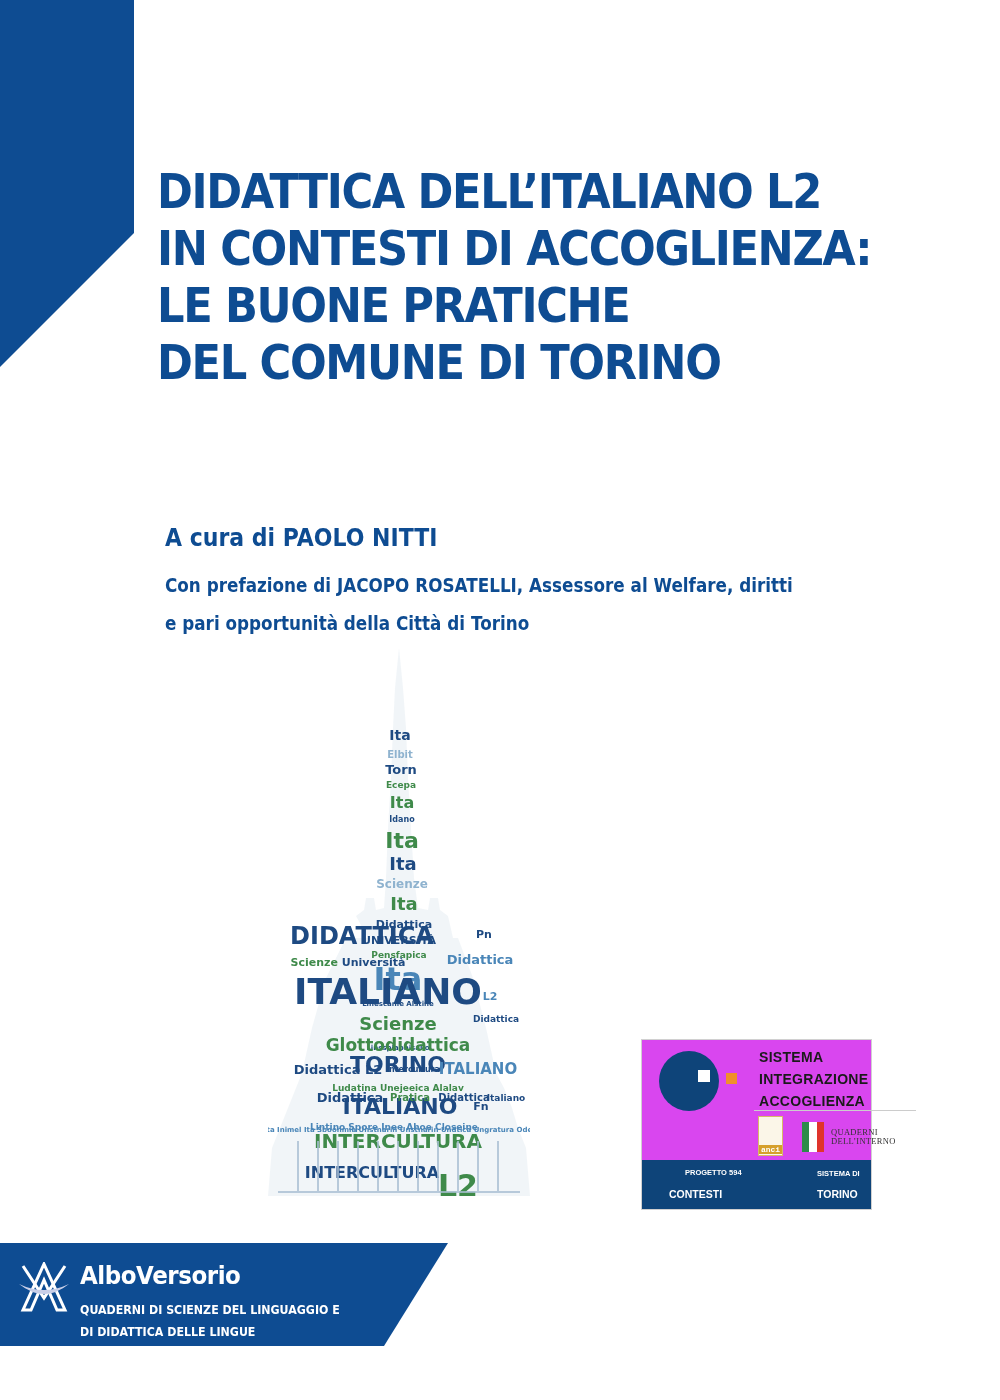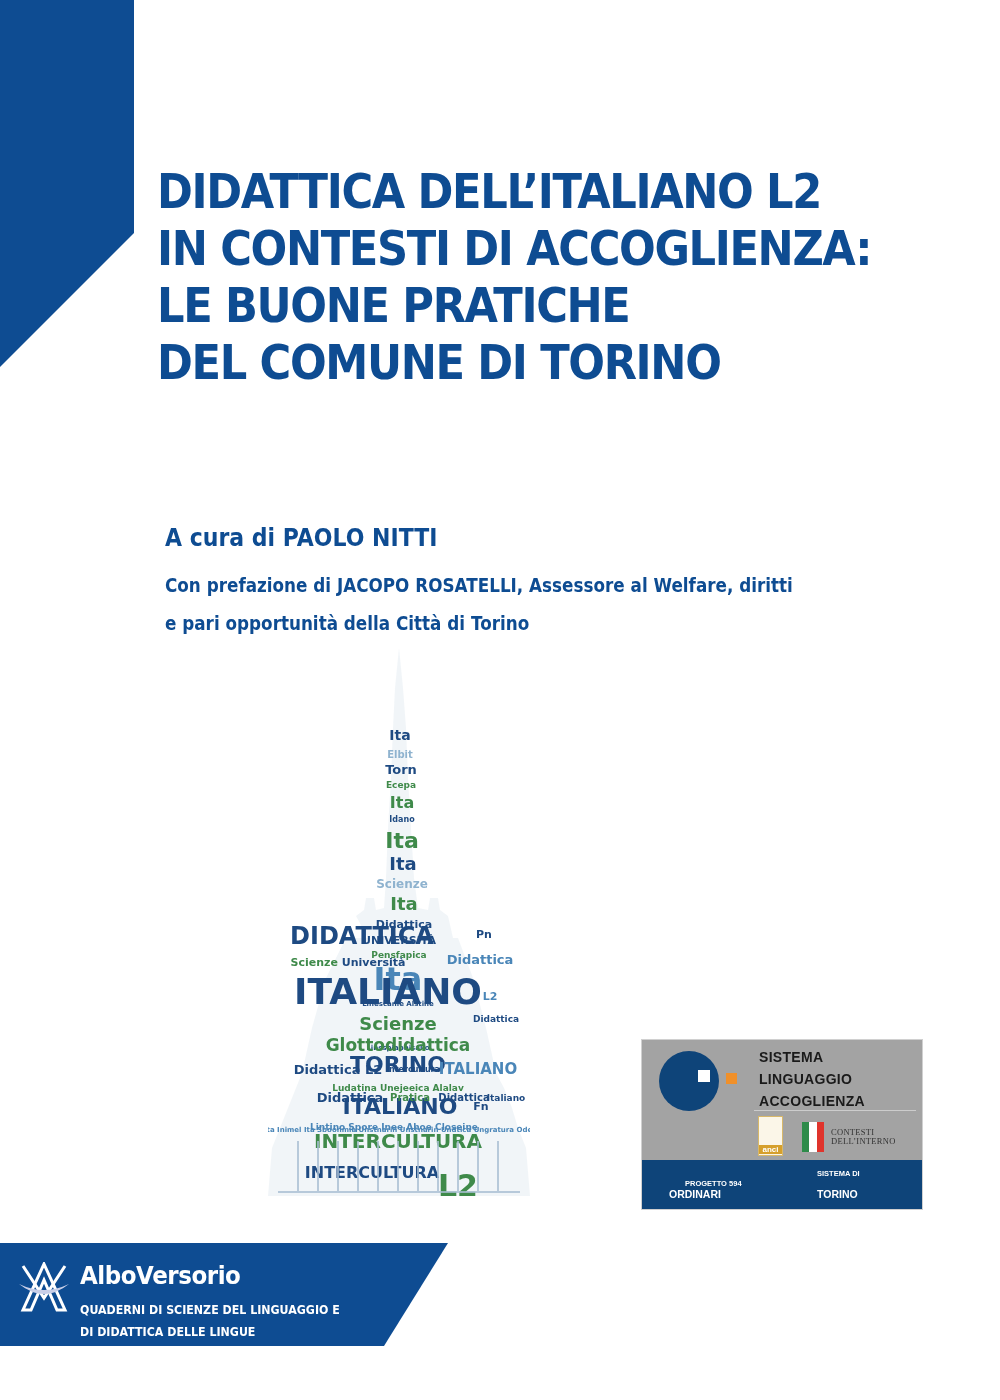--- a/index.html
+++ b/index.html
@@ -10,33 +10,33 @@
     .title-line { color: #0e4c92; font-family: "DejaVu Sans", sans-serif; font-weight: bold;
       font-size: 48px; line-height: 57px; letter-spacing: -1.5px; white-space: nowrap;
       transform: scaleX(0.9); transform-origin: left center; }
     .editor { position: absolute; left: 165px; top: 523px; color: #0e4c92;
       font-family: "DejaVu Sans", sans-serif; font-weight: bold; font-size: 25px;
       transform: scaleX(0.88); transform-origin: left center; white-space: nowrap; }
     .preface { position: absolute; left: 165px; top: 566px; color: #0e4c92;
       font-family: "DejaVu Sans", sans-serif; font-weight: bold; font-size: 20px; line-height: 38px;
       transform: scaleX(0.84); transform-origin: left top; white-space: nowrap; }
     .mole { position: absolute; left: 268px; top: 648px; width: 262px; height: 548px; }
-    .sai { position: absolute; left: 641px; top: 1039px; width: 282px; height: 171px;
-      border: 1px solid #d0d0d0; background: #a3a3a3; box-sizing: border-box; }
+    .sai { position: absolute; left: 641px; top: 1039px; width: 231px; height: 171px;
+      border: 1px solid #d0d0d0; background: #d946ef; box-sizing: border-box; }
     .sai-circle { position: absolute; left: 17px; top: 11px; width: 60px; height: 60px;
       border-radius: 50%; background: #0e4479; }
     .sai-white-sq { position: absolute; left: 56px; top: 30px; width: 12px; height: 12px; background:#fff; }
     .sai-orange-sq { position: absolute; left: 84px; top: 33px; width: 11px; height: 11px; background:#f0902a; }
     .sai-name { position: absolute; left: 117px; top: 6px; font-family: "Liberation Sans", sans-serif;
       font-weight: bold; color: #1a1a1a; font-size: 14px; line-height: 22px; letter-spacing: 0.3px; }
     .sai-divider { position: absolute; left: 112px; top: 70px; width: 162px; height: 1px; background: #ccc; }
     .anci { position: absolute; left: 116px; top: 76px; width: 25px; height: 40px;
       border: 1px solid #d8b86a; background: #fbf6e8; box-sizing: border-box; }
     .anci-label { position: absolute; bottom: 1px; left: 0; right: 0; text-align: center;
-      font-family: Liberation Sans, sans-serif; font-weight: bold; font-size: 8px; color: #fff;
+      font-family: Liberation Mono, monospace; font-weight: bold; font-size: 8px; color: #fff;
       background: #d6a02c; }
     .flag { position: absolute; left: 160px; top: 82px; width: 22px; height: 30px; display:flex; }
     .flag span { flex: 1; }
     .ministero { position: absolute; left: 189px; top: 88px; font-family: "Liberation Serif", serif;
       font-size: 8.5px; line-height: 9px; color: #333; letter-spacing: 0.3px; }
     .sai-band { position: absolute; left: 0; right: 0; bottom: 0; height: 49px; background: #0e4479; }
     .sai-band .lbl { position: absolute; color: #fff; font-family: "Liberation Sans", sans-serif;
       font-weight: bold; font-size: 7.5px; }
     .sai-band .val { position: absolute; color: #fff; font-family: "Liberation Sans", sans-serif;
       font-weight: bold; font-size: 10.5px; }
@@ -137,39 +137,39 @@
     </g>
   </g>
 </svg>
 
 <div class="sai">
   <div class="sai-circle"></div>
   <div class="sai-white-sq"></div>
   <div class="sai-orange-sq"></div>
   <div class="sai-name">
     <div>SISTEMA</div>
-    <div>LINGUAGGIO</div>
+    <div>INTEGRAZIONE</div>
     <div>ACCOGLIENZA</div>
   </div>
   <div class="sai-divider"></div>
   <div class="anci">
     <div class="anci-label">anci</div>
   </div>
   <div class="flag">
     <span style="background:#2e8b4a"></span>
       <span style="background:#fff"></span>
       <span style="background:#e0342c"></span>
   </div>
   <div class="ministero">
-    <div>CONTESTI</div>
+    <div>QUADERNI</div>
     <div>DELL’INTERNO</div>
   </div>
   <div class="sai-band">
-    <div class="lbl" style="left:27px;top:19px;padding-left:16px;">PROGETTO 594</div>
-    <div class="val" style="left:27px;top:28px;">ORDINARI</div>
+    <div class="lbl" style="left:27px;top:8px;padding-left:16px;">PROGETTO 594</div>
+    <div class="val" style="left:27px;top:28px;">CONTESTI</div>
     <div class="lbl" style="left:175px;top:9px;">SISTEMA DI</div>
     <div class="val" style="left:175px;top:28px;">TORINO</div>
   </div>
 </div>
 
 <svg class="banner" viewBox="0 0 450 103">
   <polygon points="0,0 448,0 384,103 0,103" fill="#0e4c92"></polygon>
 </svg>
 <svg class="banner-logo" viewBox="0 0 54 52">
   <path d="M27,2 L48,48 L40,48 L27,18 L14,48 L6,48 Z" fill="none" stroke="#fff" stroke-width="3"></path>

